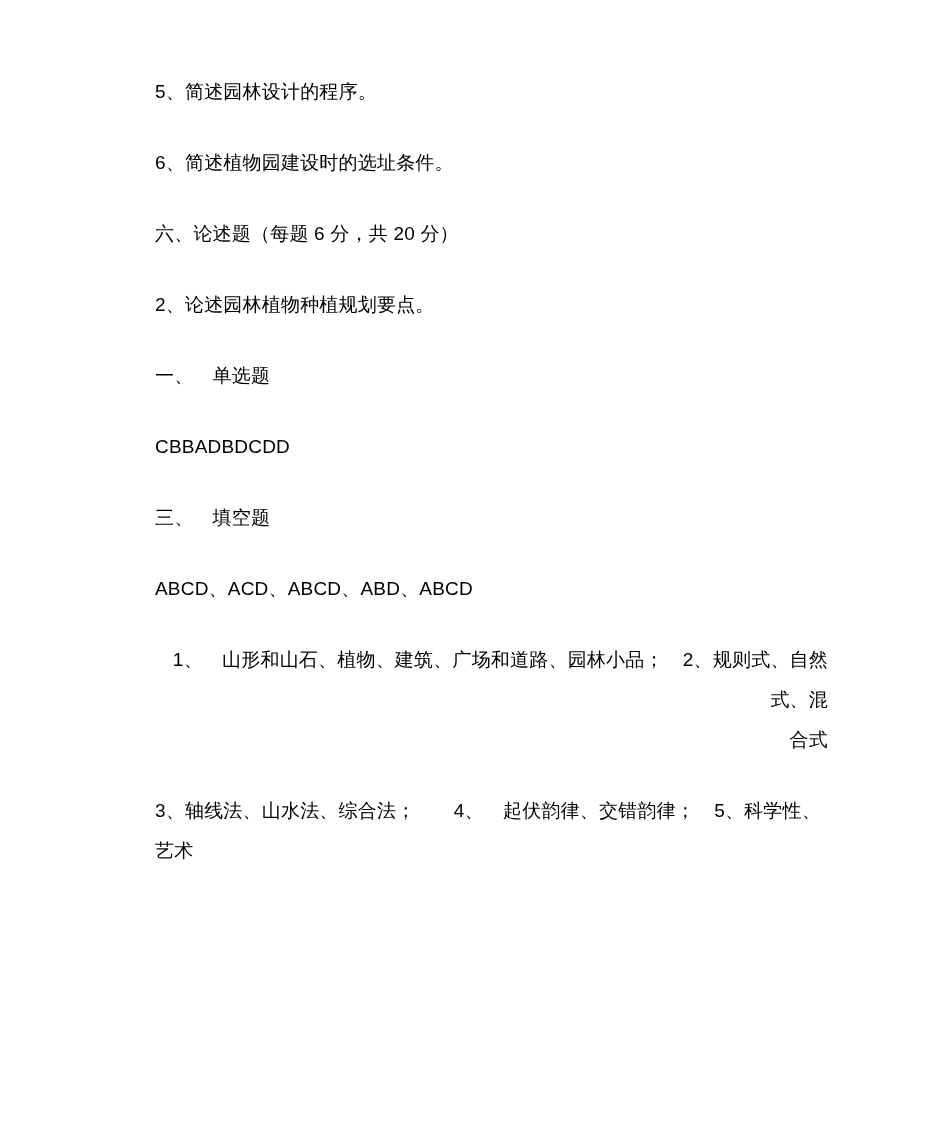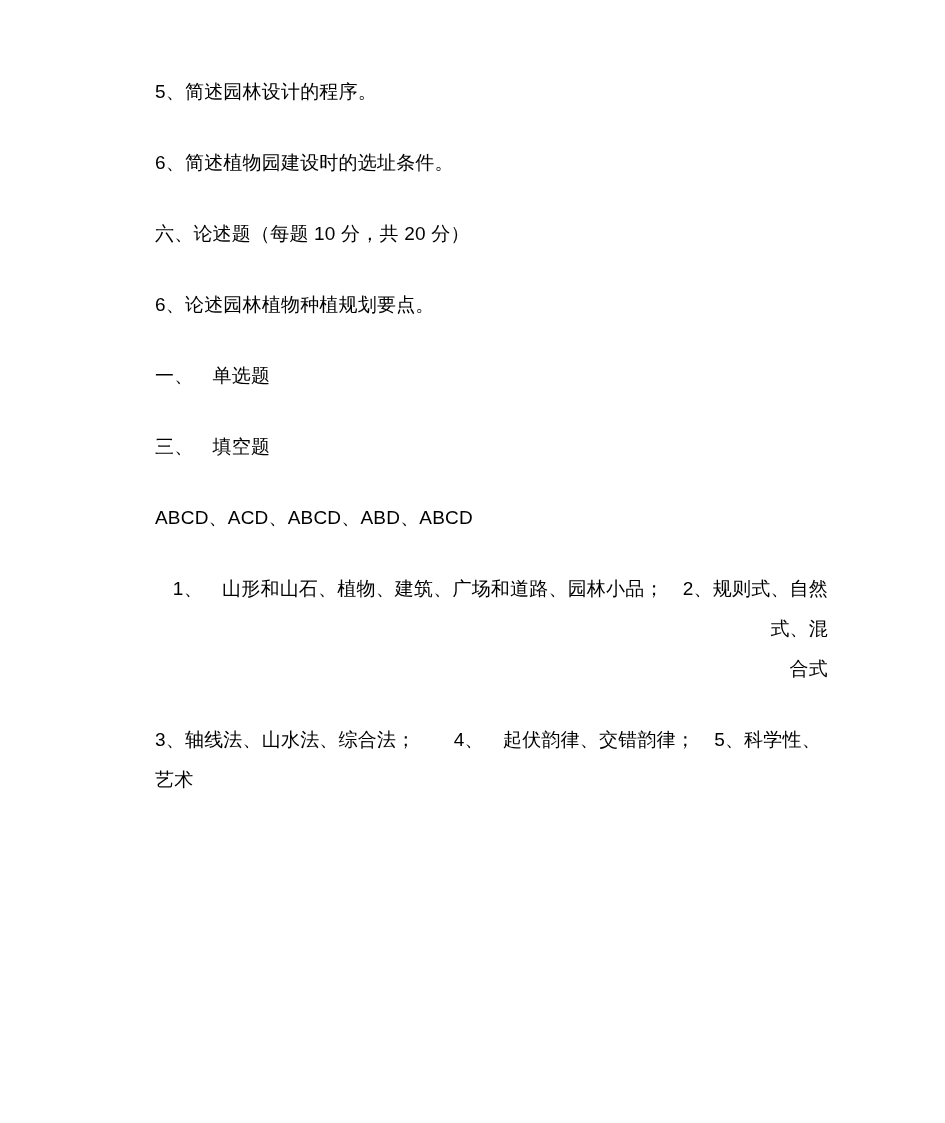--- a/index.html
+++ b/index.html
@@ -71,28 +71,29 @@
 </head>
 <body style="background: rgb(255, 255, 255); color: rgb(0, 0, 0);">
 
 <div class="page">
   <div class="doc-body">
 
     <p class="para">5、简述园林设计的程序。</p>
 
     <p class="para">6、简述植物园建设时的选址条件。</p>
 
-    <p class="para">六、论述题（每题 10 分，共 20 分）</p>
+    <p class="para">六、论述题（每题 6 分，共 20 分）</p>
 
-    <p class="para">6、论述园林植物种植规划要点。</p>
+    <p class="para">2、论述园林植物种植规划要点。</p>
 
 
 
     <p class="para">一、　单选题</p>
 
+    <p class="para answers-line">CBBADBDCDD</p>
 
 
     <p class="para">三、　填空题</p>
 
     <p class="para answers-line">ABCD、ACD、ABCD、ABD、ABCD</p>
 
     <p class="para wrap"><span>1、　山形和山石、植物、建筑、广场和道路、园林小品；　2、规则式、自然式、混</span><span class="runon">合式</span></p>
 
     <p class="para">3、轴线法、山水法、综合法；　　4、　起伏韵律、交错韵律；　5、科学性、艺术</p>
 

